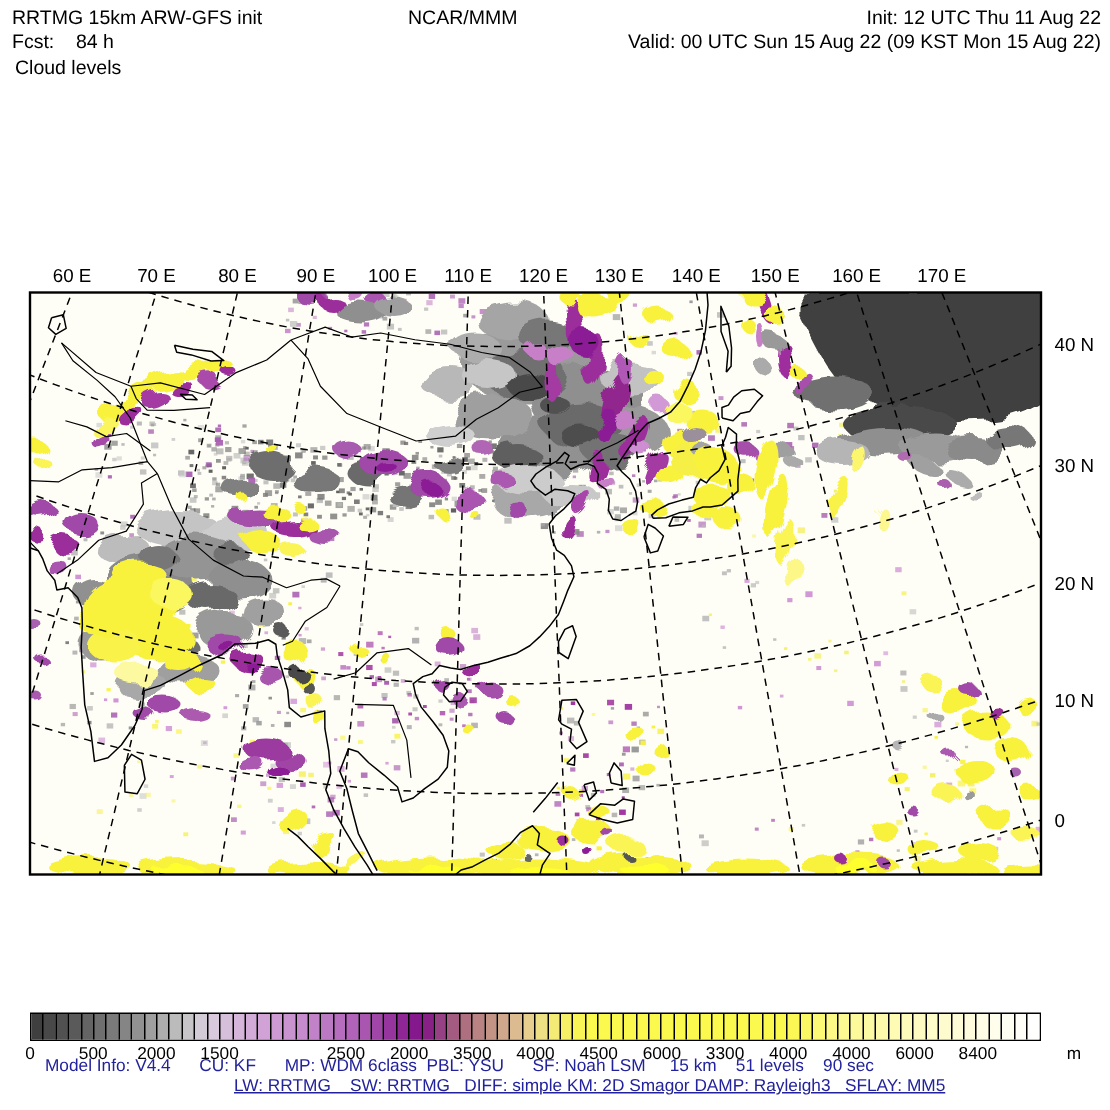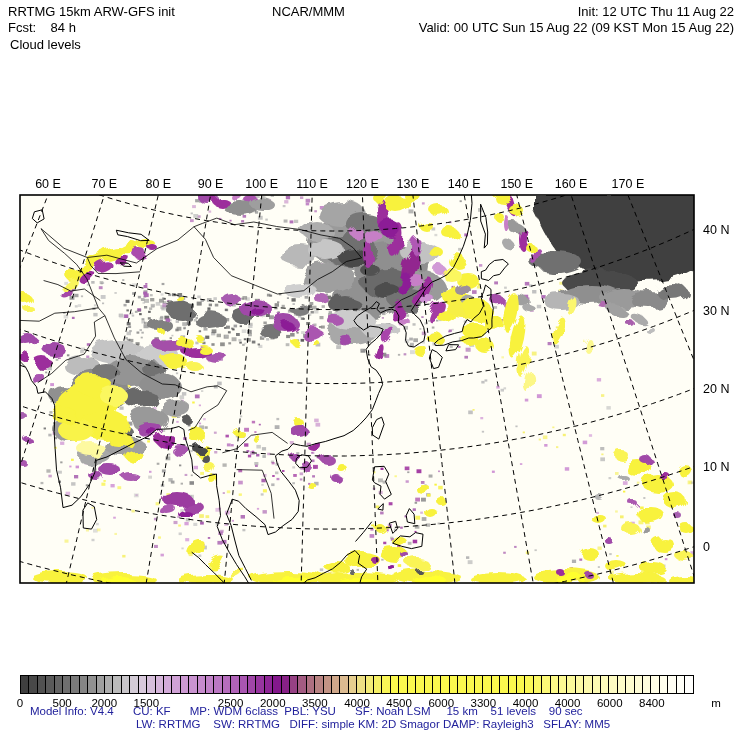--- a/index.html
+++ b/index.html
@@ -1407,14 +1407,14 @@
       <span class="cbar-label" style="left: 441.25px;">6000</span>
       <span class="cbar-label" style="left: 483.375px;">3300</span>
       <span class="cbar-label" style="left: 525.5px;">4000</span>
       <span class="cbar-label" style="left: 567.625px;">4000</span>
       <span class="cbar-label" style="left: 609.75px;">6000</span>
       <span class="cbar-label" style="left: 651.875px;">8400</span>
       <span class="cbar-label" style="left: 716px;">m</span>
     </div>
 
   <div class="ftr-line" style="left: 30px; top: 705px; color: rgb(34, 34, 156);">Model Info: V4.4      CU: KF      MP: WDM 6class  PBL: YSU      SF: Noah LSM     15 km    51 levels    90 sec</div>
-  <div class="ftr-line" style="left: 136px; top: 718px; color: rgb(34, 34, 156);">LW: RRTMG    SW: RRTMG   DIFF: simple KM: 2D Smagor DAMP: Rayleigh3   SFLAY: MM5</div>
+  <div class="ftr-line" style="left: 156px; top: 718px; color: rgb(34, 34, 156); text-decoration: underline;">LW: RRTMG    SW: RRTMG   DIFF: simple KM: 2D Smagor DAMP: Rayleigh3   SFLAY: MM5</div>
 </div>
 
 </body></html>

